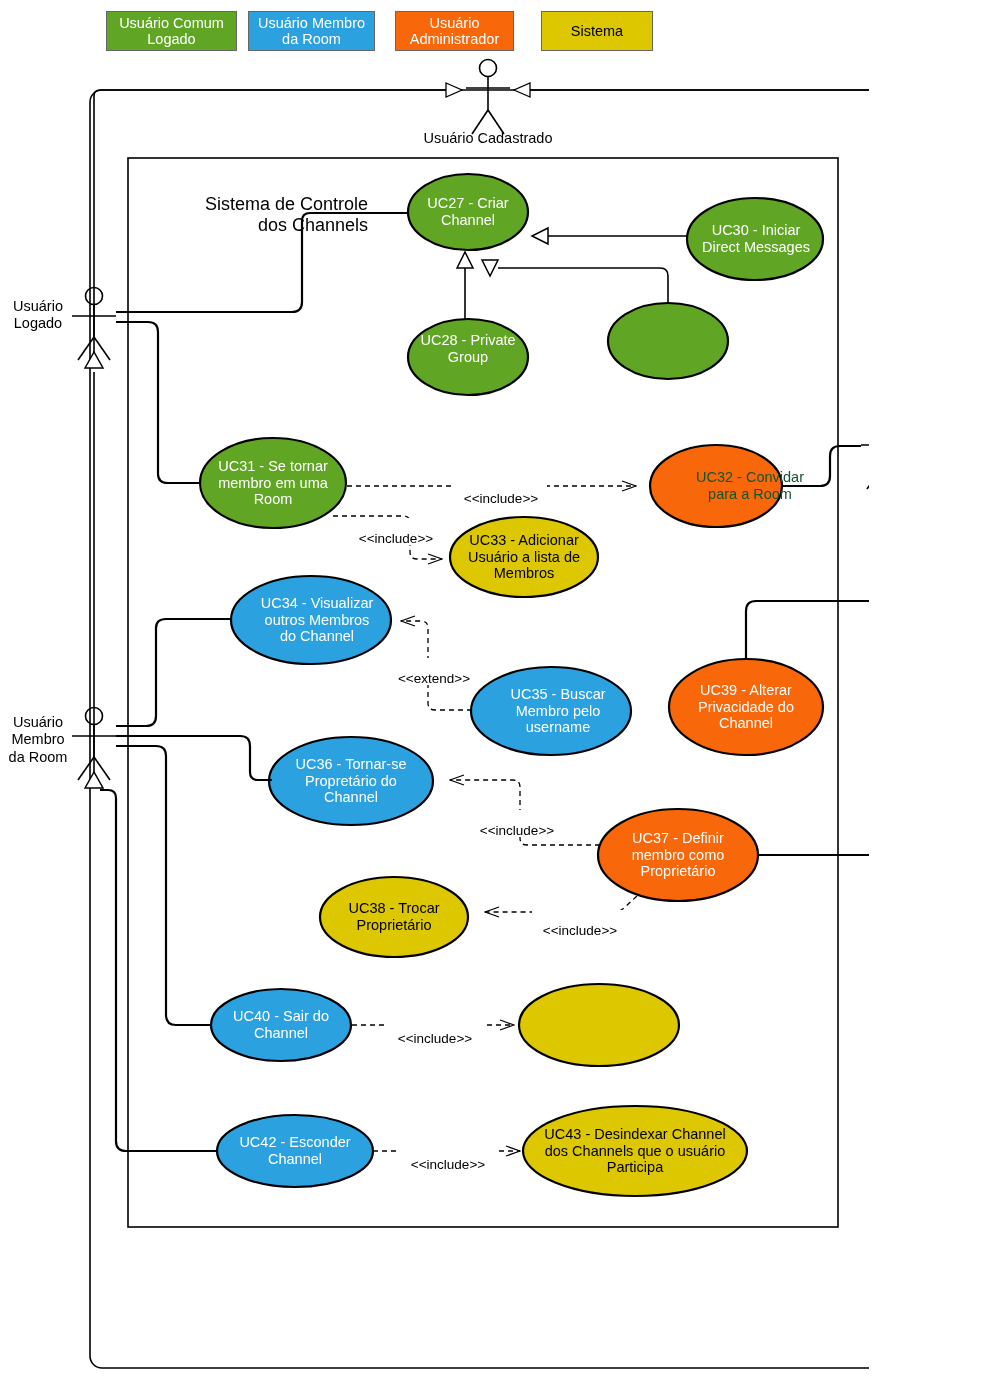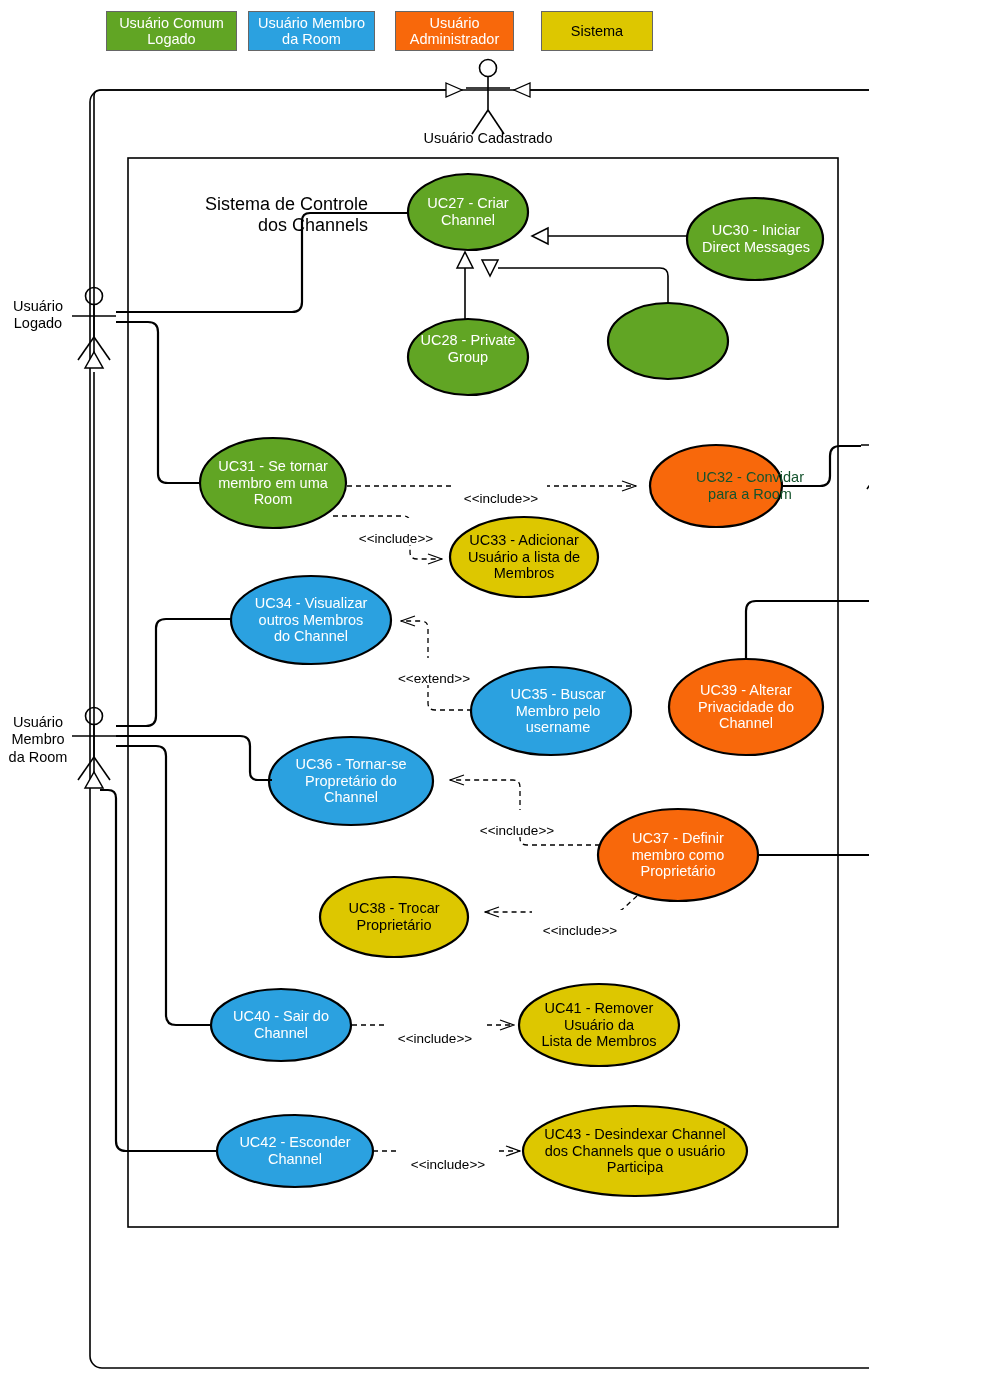--- a/index.html
+++ b/index.html
@@ -265,21 +265,21 @@
   </div>
   <div class="uc-label" style="left:650px; top:465px; width:132px; height:42px; color:#14532d;padding-left:34px;">
     <span>UC32 - Convidar
 para a Room</span>
   </div>
   <div class="uc-label plain" style="left:452px; top:527px; width:144px; height:60px; color:#000000;">
     <span>UC33 - Adicionar
 Usuário a lista de
 Membros</span>
   </div>
-  <div class="uc-label" style="left:237px; top:590px; width:148px; height:60px; color:#ffffff;">
+  <div class="uc-label" style="left:243px; top:590px; width:148px; height:60px; color:#ffffff;">
     <span>UC34 - Visualizar
 outros Membros
 do Channel</span>
   </div>
   <div class="uc-label" style="left:486px; top:681px; width:144px; height:60px; color:#ffffff;">
     <span>UC35 - Buscar
 Membro pelo
 username</span>
   </div>
   <div class="uc-label" style="left:277px; top:751px; width:148px; height:60px; color:#ffffff;">
@@ -298,25 +298,20 @@
   </div>
   <div class="uc-label" style="left:678px; top:677px; width:136px; height:60px; color:#ffffff;">
     <span>UC39 - Alterar
 Privacidade do
 Channel</span>
   </div>
   <div class="uc-label" style="left:218px; top:1004px; width:126px; height:42px; color:#ffffff;">
     <span>UC40 - Sair do
 Channel</span>
   </div>
-  <div class="uc-label plain" style="left:525px; top:995px; width:148px; height:60px; color:#000000;">
-    <span>UC41 - Remover
-Usuário da
-Lista de Membros</span>
-  </div>
   <div class="uc-label" style="left:228px; top:1130px; width:134px; height:42px; color:#ffffff;">
     <span>UC42 - Esconder
 Channel</span>
   </div>
   <div class="uc-label plain" style="left:529px; top:1121px; width:212px; height:60px; color:#000000;">
     <span>UC43 - Desindexar Channel
 dos Channels que o usuário
 Participa</span>
   </div>
 

